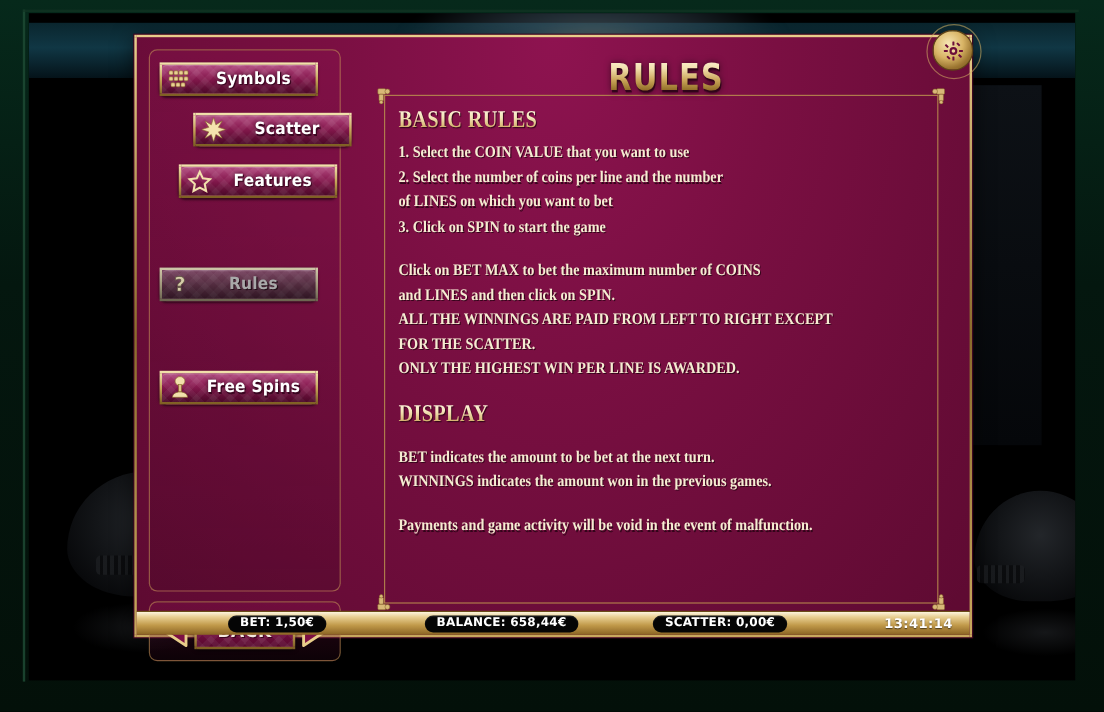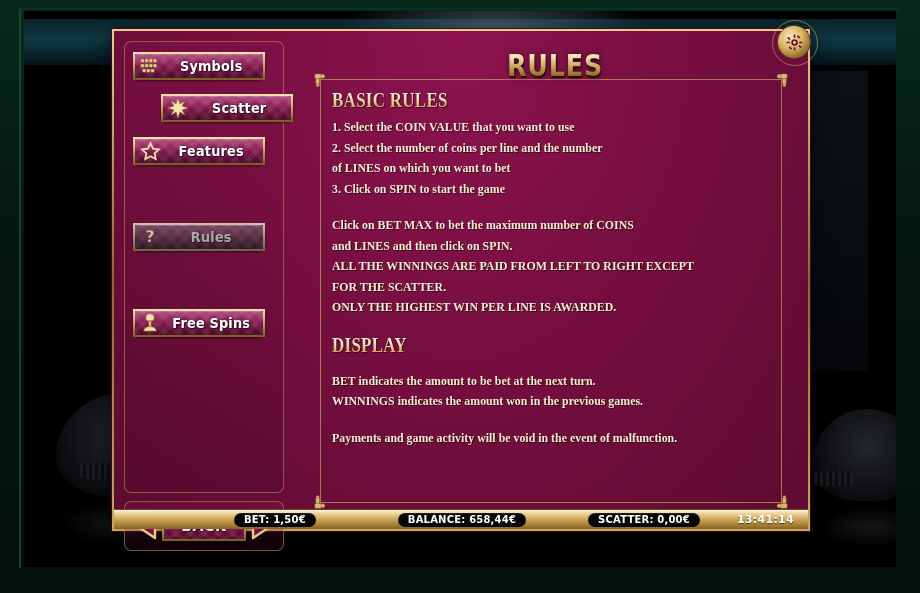--- a/index.html
+++ b/index.html
@@ -307,21 +307,21 @@
 
       <div class="nav-btn" style="top:52px;margin-left:28px;">
         <span class="ico">
           <svg width="20" height="20" viewBox="0 0 24 24">
             <path fill="#f4e3ae" stroke="#8a6a2c" stroke-width=".6" d="M12 0l2.3 7.2L20.6 3.4l-3.8 6.3L24 12l-7.2 2.3 3.8 6.3-6.3-3.8L12 24l-2.3-7.2-6.3 3.8 3.8-6.3L0 12l7.2-2.3L3.4 3.4l6.3 3.8z"></path>
           </svg>
         </span>
         <span class="lbl">Scatter</span>
       </div>
 
-      <div class="nav-btn" style="top:95px;">
+      <div class="nav-btn" style="top:95px;margin-left:16px;">
         <span class="ico">
           <svg width="21" height="21" viewBox="0 0 24 24">
             <path fill="none" stroke="#f2e1ac" stroke-width="2" d="M12 2.5l2.9 6.2 6.8.8-5 4.6 1.3 6.7L12 17.5 6 20.8l1.3-6.7-5-4.6 6.8-.8z"></path>
           </svg>
         </span>
         <span class="lbl">Features</span>
       </div>
 
 
       <div class="nav-btn is-active" style="top:181px;">
@@ -426,19 +426,19 @@
         <div class="line">BET indicates the amount to be bet at the next turn.</div>
         <div class="line">WINNINGS indicates the amount won in the previous games.</div>
 
         <div class="gap"></div>
 
         <div class="line">Payments and game activity will be void in the event of malfunction.</div>
       </div>
     </div>
 
     <div id="status-bar">
-      <div class="pill" style="margin-left:120px;">BET: 1,50€</div>
+      <div class="pill" style="margin-left:76px;">BET: 1,50€</div>
       <div class="pill" style="margin-left:82px;">BALANCE: 658,44€</div>
       <div class="pill" style="margin-left:62px;">SCATTER: 0,00€</div>
       <div id="clock">13:41:14</div>
     </div>
   </div>
 </div>
 
 </body></html>

